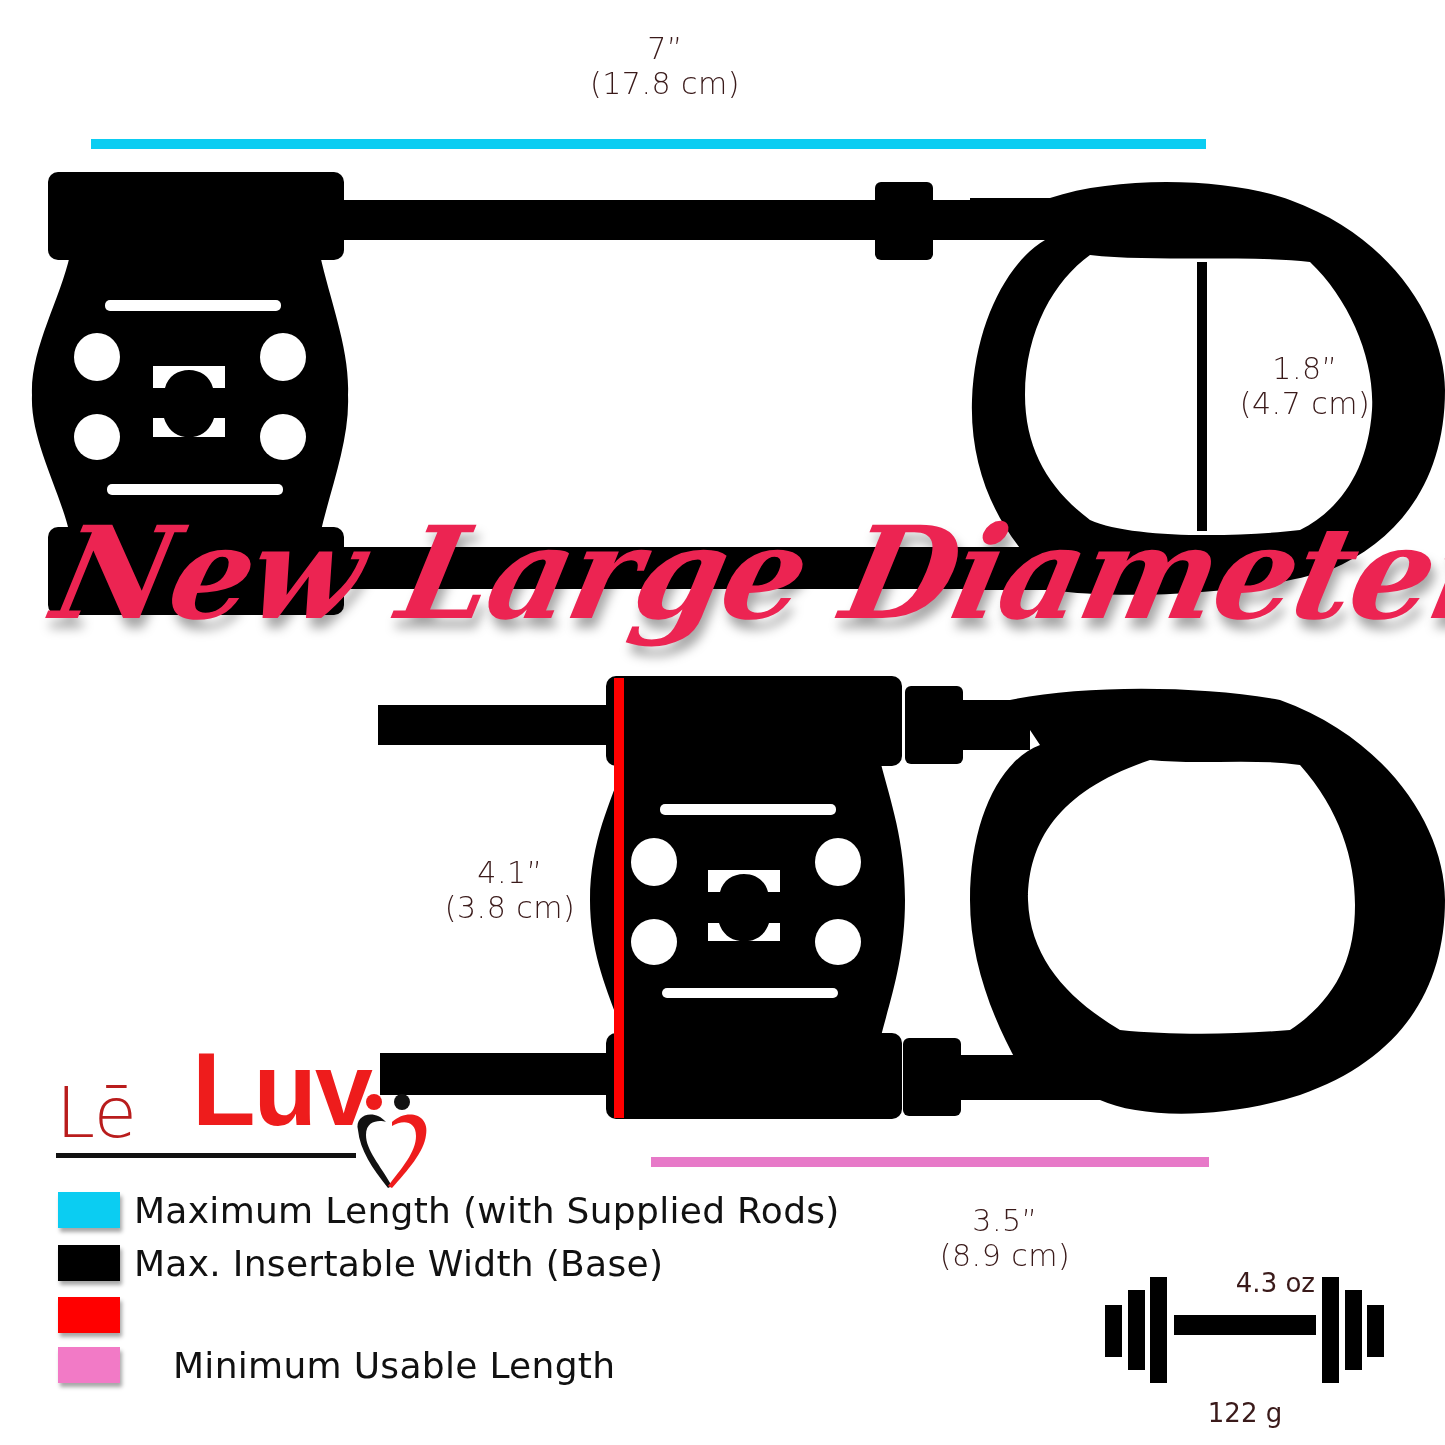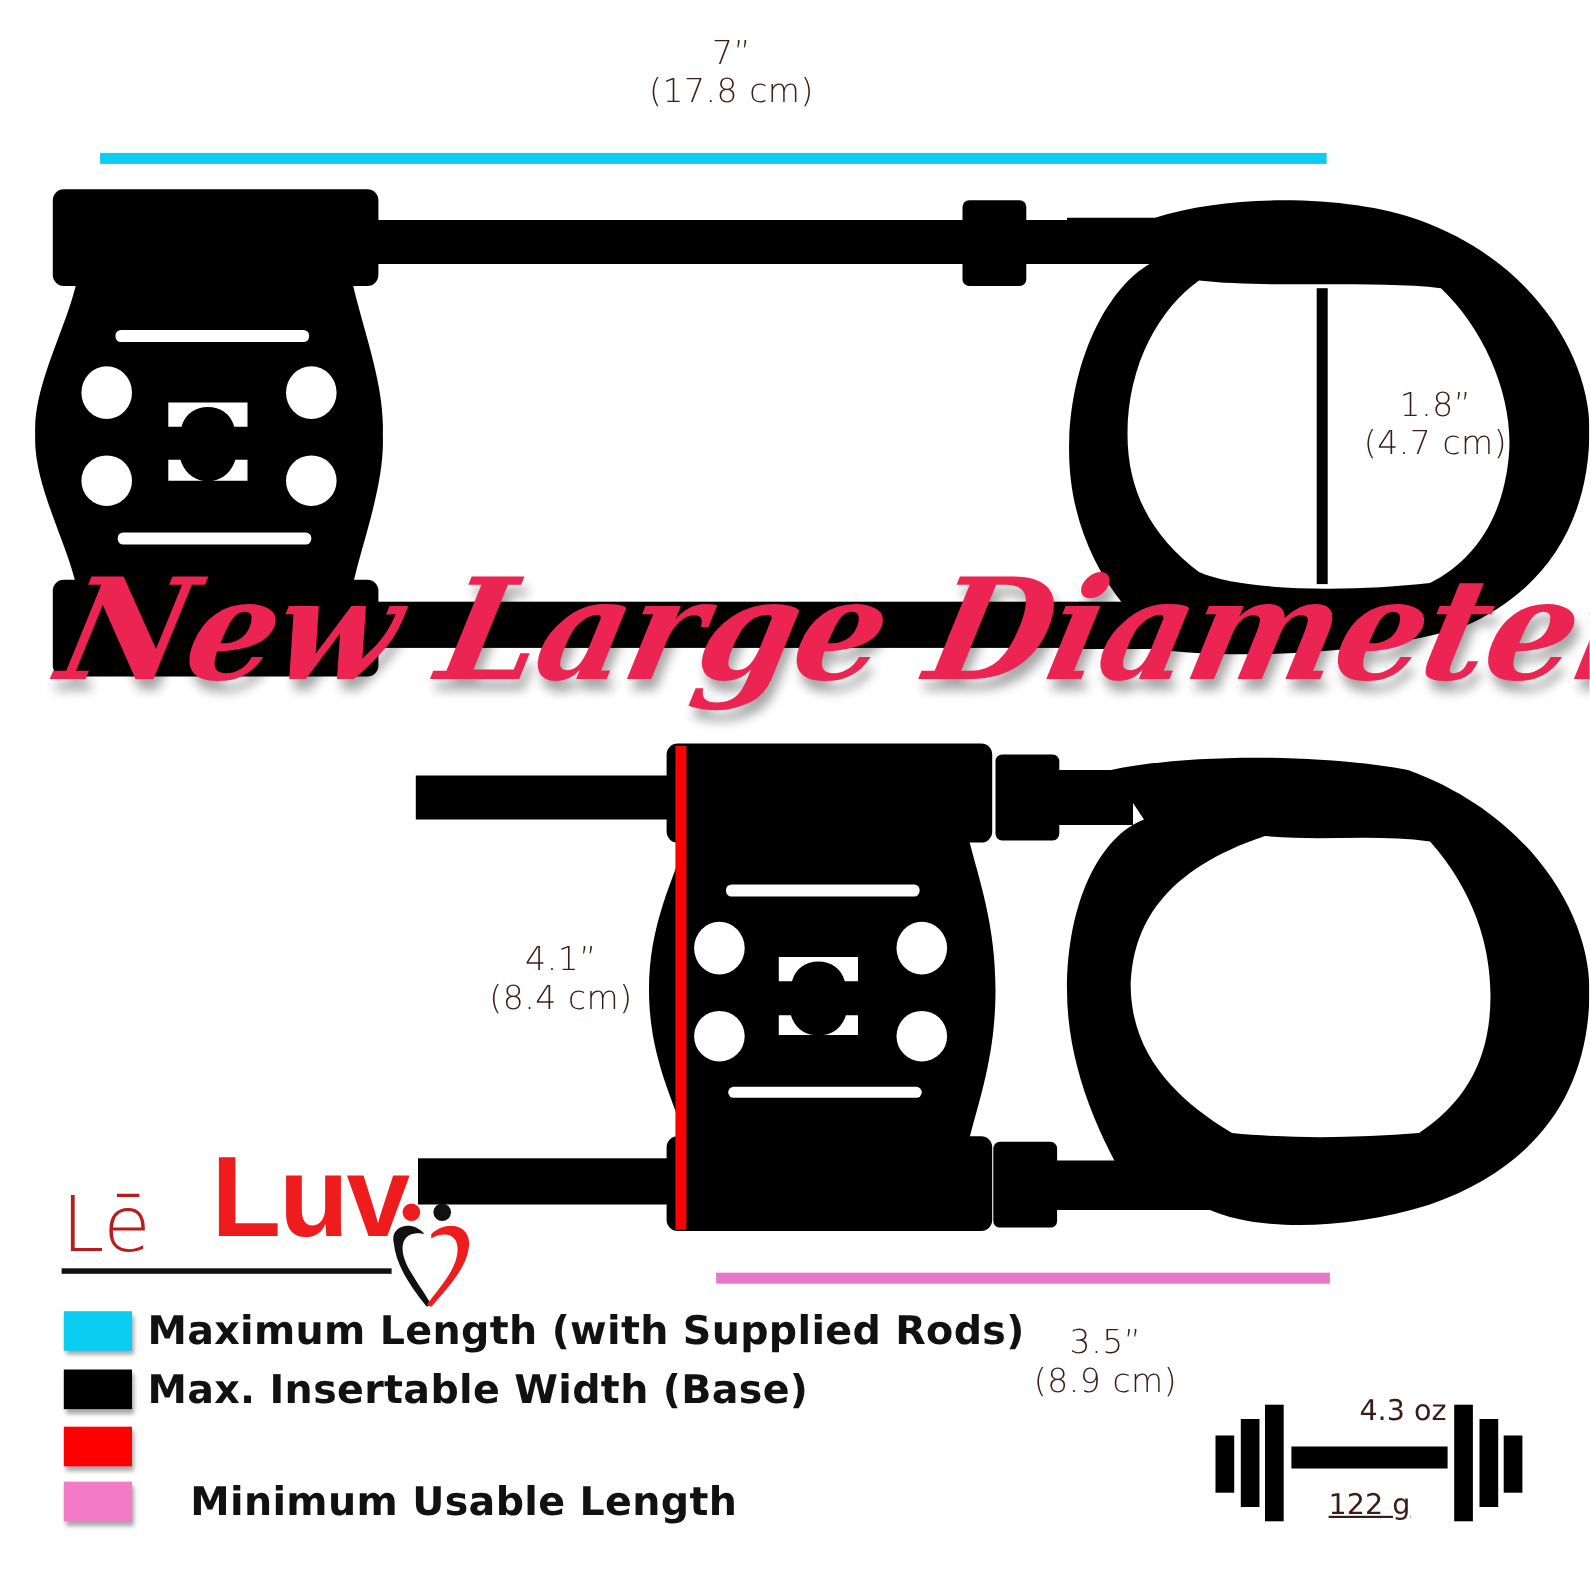--- a/index.html
+++ b/index.html
@@ -3,21 +3,21 @@
 <meta charset="utf-8">
 <style>
   html, body { margin: 0; padding: 0; background: #ffffff; }
   body { width: 1445px; height: 1445px; position: relative; overflow: hidden; font-family: "DejaVu Sans", sans-serif; }
   .abs { position: absolute; }
   .dim-text { color: #3a1a1a; text-align: center; font-weight: 300; line-height: 1.15; letter-spacing: 0.5px; }
   .dim-text .l1, .dim-text .l2 { display: block; }
   .bar { position: absolute; }
   .legend-row { position: absolute; left: 58px; height: 40px; display: flex; align-items: center; }
   .swatch { width: 62px; height: 36px; box-shadow: 2px 4px 4px rgba(0,0,0,0.35); margin-right: 14px; }
-  .legend-label { font-size: 36px; color: #111; font-family: "DejaVu Sans", sans-serif; font-weight: 700; letter-spacing: 0.3px; white-space: nowrap; }
+  .legend-label { font-size: 36px; color: #111; font-family: "DejaVu Sans", sans-serif; font-weight: 400; letter-spacing: 0.3px; white-space: nowrap; }
   .script { position: absolute; left: 58px; top: 498px; width: 1320px; font-family: "DejaVu Serif", serif; font-style: italic; font-weight: bold; font-size: 128px; color: #ec2452; letter-spacing: -2px; transform: skewX(-12deg); text-shadow: 6px 10px 10px rgba(0,0,0,0.35); white-space: nowrap; }
   .logo-le { position: absolute; left: 56px; top: 1072px; font-size: 70px; color: #b91c1c; font-family: "DejaVu Sans", sans-serif; font-weight: 300; }
   .logo-luv { position: absolute; left: 148px; top: 1030px; font-size: 104px; color: #ee1c1c; font-family: "Liberation Sans", sans-serif; font-weight: bold; letter-spacing: -2px; margin-left: 44px; }
   .weight-text { position: absolute; font-size: 26px; color: #3a1a1a; text-align: center; width: 140px; }
 </style>
 </head>
 <body>
 
 <div class="abs dim-text" style="left:560px; top:32px; width:210px; font-size:30px;">
   <span class="l1">7”</span>
@@ -97,21 +97,21 @@
     <path d="M708 870 L 780 870 L 780 892 L 768 892 C 765 880, 755 874, 744 874 C 733 874, 723 880, 720 892 L 708 892 Z"></path>
     <path d="M708 923 L 719 923 C 722 933, 730 940, 740 941 L 708 941 Z"></path>
     <path d="M780 923 L 769 923 C 766 933, 758 940, 748 941 L 780 941 Z"></path>
   </g>
 </svg>
 
 <div class="bar" style="left:614px; top:678px; width:10px; height:440px; background:#ff0000;"></div>
 
 <div class="abs dim-text" style="left:430px; top:856px; width:160px; font-size:30px;">
   <span class="l1">4.1”</span>
-  <span class="l2">(8.4 cm)</span>
+  <span class="l2">(3.8 cm)</span>
 </div>
 
 <div class="bar" style="left:651px; top:1157px; width:558px; height:10px; background:#e779c8;"></div>
 
 <div class="abs dim-text" style="left:925px; top:1204px; width:160px; font-size:30px;">
   <span class="l1">3.5”</span>
   <span class="l2">(8.9 cm)</span>
 </div>
 
 <div>
@@ -149,13 +149,13 @@
     <rect x="5" y="35" width="17" height="52"></rect>
     <rect x="28" y="20" width="17" height="80"></rect>
     <rect x="50" y="7" width="17" height="106"></rect>
     <rect x="74" y="45" width="142" height="20"></rect>
     <rect x="222" y="7" width="17" height="106"></rect>
     <rect x="245" y="20" width="17" height="80"></rect>
     <rect x="267" y="35" width="17" height="52"></rect>
   </g>
 </svg>
 <div class="weight-text" style="left:1175px; top:1268px;text-align:right;">4.3 oz</div>
-<div class="weight-text" style="left:1175px; top:1353px;text-decoration:underline;">122 g</div>
+<div class="weight-text" style="left:1175px; top:1398px;">122 g</div>
 
 </body></html>

